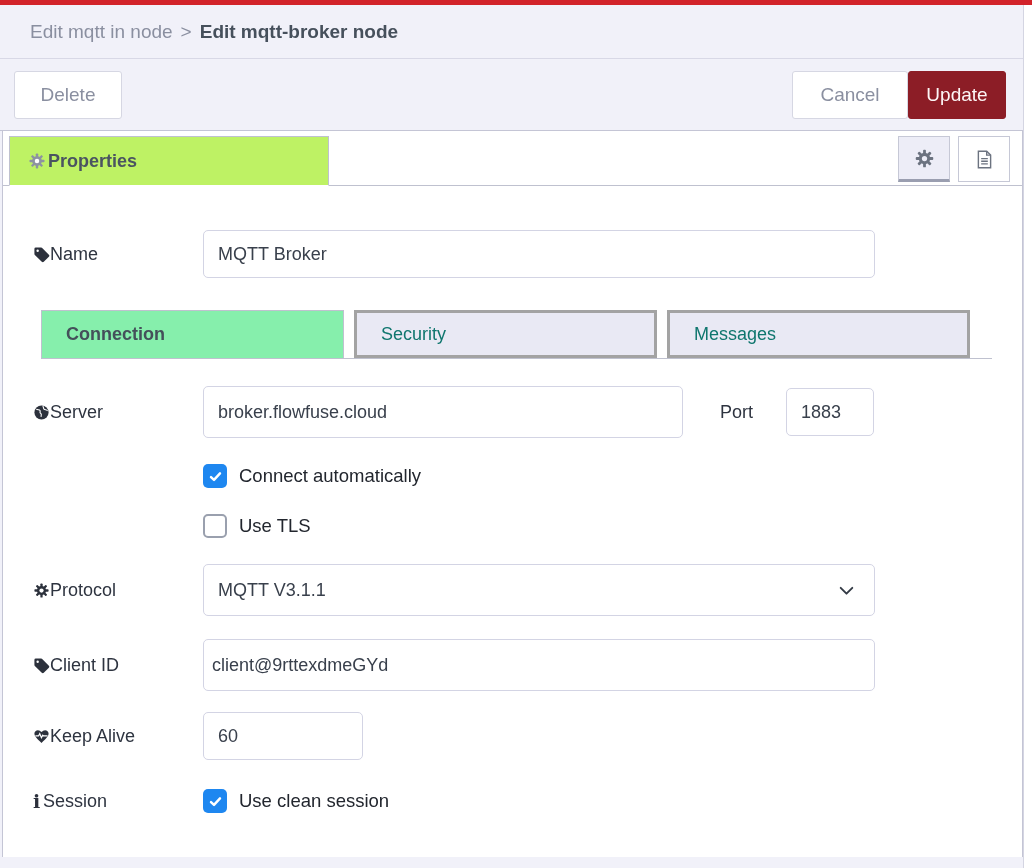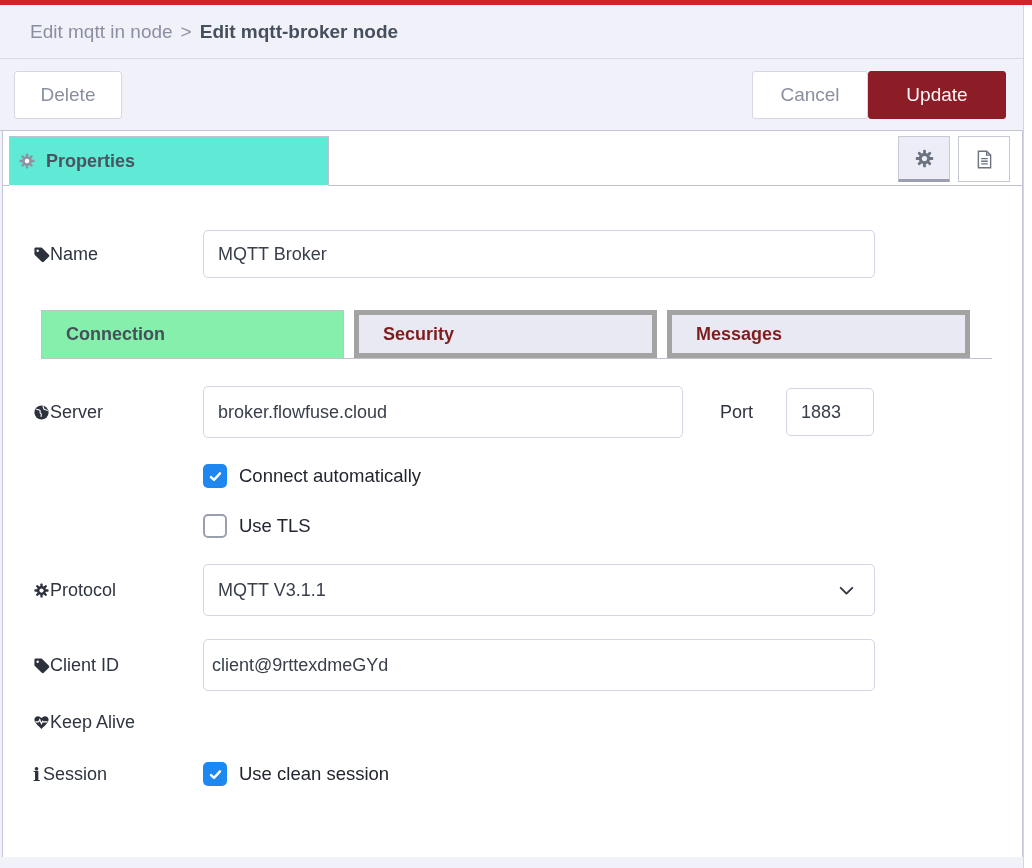--- a/index.html
+++ b/index.html
@@ -17,32 +17,32 @@
   .crumb-current { color:#46505c; font-weight:bold; }
 
   
   .toolbar { height:72px; background:#f1f1f9; border-bottom:1px solid #c4c5d5;
     display:flex; align-items:center; padding:0 26px 0 14px; }
   .btn { height:48px; font-size:19px; border-radius:3px; cursor:pointer;
     font-family:"Liberation Sans", sans-serif; }
   .btn-secondary { background:#ffffff; color:#8a8fa0; border:1px solid #d6d7e3; }
   .btn-delete { width:108px; }
   .btn-cancel { width:116px; }
-  .btn-update { width:138px; background:#8c1d26; color:#fdf6f6; border:1px solid #8c1d26; }
+  .btn-update { width:98px; background:#8c1d26; color:#fdf6f6; border:1px solid #8c1d26; }
   .toolbar .spacer { flex:1; }
 
   
   .panel { position:absolute; left:2px; top:131px; width:1021px; height:726px;
     background:#ffffff; border-left:1px solid #c4c5d5; border-right:1px solid #c4c5d5; }
 
   
   .editor-tabs-row { position:relative; height:55px; border-bottom:1px solid #bfc1cf; background:#fff; }
   .properties-tab { position:absolute; left:6px; top:5px; bottom:-1px; width:320px;
-    background:#5eead4; border:1px solid #bfc1cf; border-bottom:1px solid #ffffff;
-    display:flex; align-items:center; padding-left:8px; gap:10px; cursor:pointer; }
+    background:#bef264; border:1px solid #bfc1cf; border-bottom:1px solid #ffffff;
+    display:flex; align-items:center; padding-left:18px; gap:2px; cursor:pointer; }
   .properties-tab .tab-label { font-weight:bold; font-size:18px; color:#4a5461; }
   .properties-tab .gear { width:18px; height:18px; color:#8d93a1; }
   .editor-tab-buttons { position:absolute; right:12px; top:5px; display:flex; gap:8px; }
   .icon-btn { width:52px; height:46px; display:flex; align-items:center; justify-content:center;
     background:#fff; border:1px solid #c6c8d6; cursor:pointer; }
   .icon-btn.active { background:#ededf7; border-bottom:3px solid #9a9eb0; }
   .icon-btn svg { width:21px; height:21px; color:#6c7380; }
 
   
   .form { padding:44px 30px 0 30px; }
@@ -55,21 +55,21 @@
   .w-full { width:672px; }
 
   .row-name { margin-bottom:32px; }
 
   
   .subtabs { display:flex; gap:10px; margin-left:8px; border-bottom:1px solid #bfc1cf; margin-bottom:27px; }
   .subtab { width:303px; height:48px; display:flex; align-items:center; padding-left:24px;
     font-size:18px; cursor:pointer; }
   .subtab.active { background:#86efac; border:1px solid #bfc1cf; border-bottom:none;
     margin-bottom:-1px; color:#44505a; font-weight:bold; }
-  .subtab.inactive { background:#e9e9f4; border:5px solid #a3a3a3; color:#7f1d1d;font-weight:bold; }
+  .subtab.inactive { background:#e9e9f4; border:3px solid #a3a3a3; color:#0f766e; }
 
   .row-server { margin-bottom:26px; }
   .server-input { width:480px; height:52px; }
   .port-label { font-size:18px; color:#2e3440; margin-left:37px; margin-right:33px; }
   .port-input { width:88px; height:48px; }
 
   .row-check { margin-left:170px; margin-bottom:26px; }
   .checkbox { width:24px; height:24px; border-radius:5px; display:flex; align-items:center;
     justify-content:center; cursor:pointer; flex-shrink:0; }
   .checkbox.checked { background:#1e87f0; }
@@ -241,20 +241,21 @@
       </div>
 
       <div class="form-row row-keepalive">
         <div class="field-label">
           <svg viewBox="0 0 24 24">
               <path fill="currentColor" d="M12 21C5.4 14.9 2 11.7 2 7.8 2 4.9 4.3 3 6.9 3c1.9 0 3.8 1 5.1 2.8C13.3 4 15.2 3 17.1 3 19.7 3 22 4.9 22 7.8c0 3.9-3.4 7.1-10 13.2z"></path>
               <path d="M3.3 11.2h4.5l1.7-3.1 2.4 5.6 1.8-3.5 1.2 1h5.6" stroke="#fff" stroke-width="1.7" fill="none"></path>
             </svg>
           <span>Keep Alive</span>
         </div>
+        <input class="text-input keepalive-input" value="60" style="">
       </div>
 
       <div class="form-row row-session">
         <div class="field-label">
           <span class="info-i">i</span>
           <span>Session</span>
         </div>
         <span class="checkbox checked">
           <svg viewBox="0 0 16 16">
               <path d="M3.2 8.6 L6.4 11.6 L12.8 4.6" stroke="#fff" stroke-width="2.6" fill="none" stroke-linecap="round" stroke-linejoin="round"></path>

